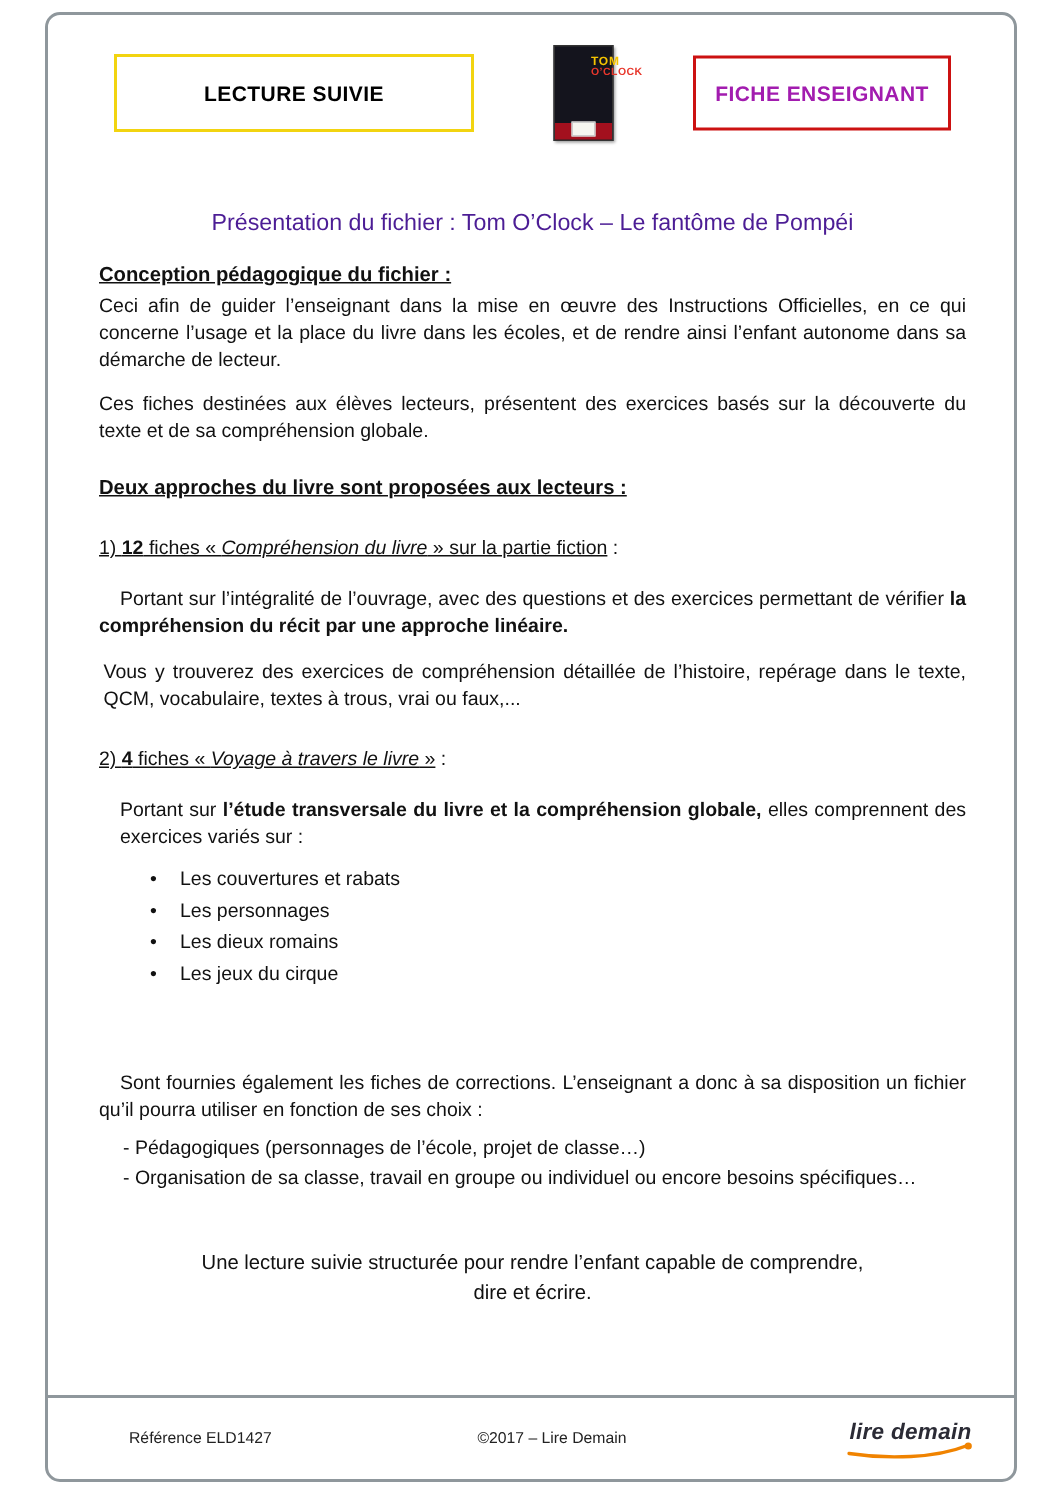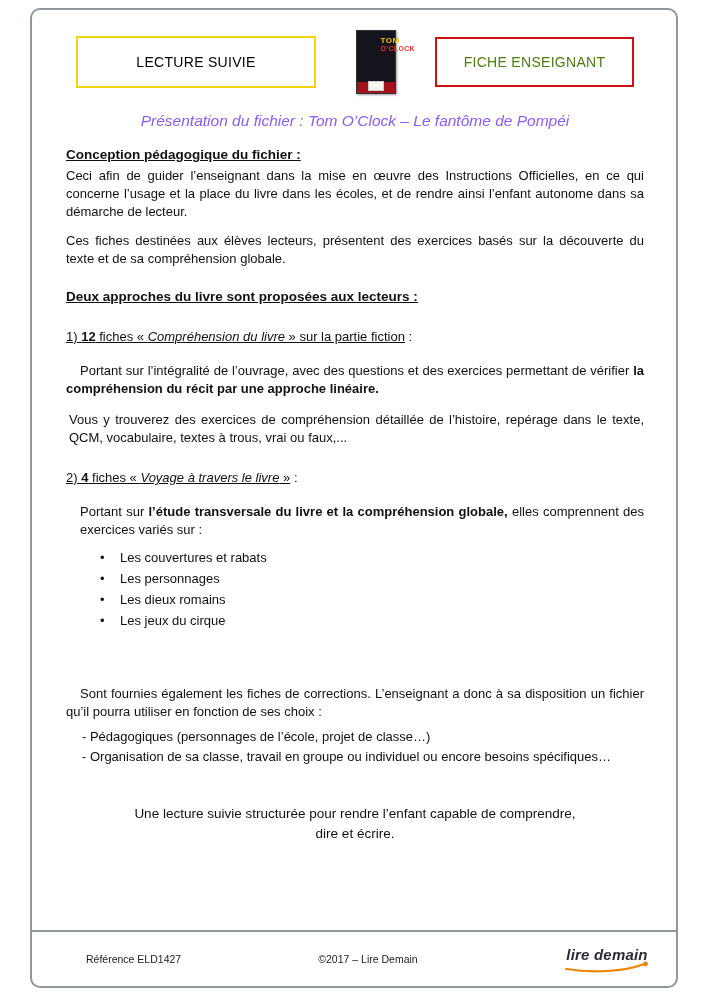--- a/index.html
+++ b/index.html
@@ -10,30 +10,30 @@
   }
   .page { position:relative; width:707px; height:1000px; background:#fff; }
   .frame {
     position:absolute; left:30px; top:8px; width:648px; height:980px;
     border:2px solid #8f979c; border-radius:10px; background:#fff;
   }
   .content { padding:20px 32px 0 34px; }
 
   
   .header { display:flex; align-items:center; justify-content:space-between; padding:0 10px; height:64px; }
-  .badge { display:flex; align-items:center; justify-content:center; font-weight:normal; font-size:14px; letter-spacing:.3px; background:#fff; }
+  .badge { display:flex; align-items:center; justify-content:center; font-weight:bold; font-size:14px; letter-spacing:.3px; background:#fff; }
   .badge-yellow { width:240px; height:52px; border:2px solid #f2d410; color:#000; }
-  .badge-red { width:199px; height:50px; border:2px solid #cc1111; color:#4d7c0f; }
+  .badge-red { width:172px; height:50px; border:2px solid #cc1111; color:#a21caf; }
   .book { position:relative; width:40px; height:64px; background:#14141d; border:1px solid #333; box-shadow:1px 1px 2px rgba(0,0,0,.4); text-align:center;padding-left:24px; }
   .book-t1 { display:block; margin-top:5px; color:#f5c400; font-size:8px; font-weight:bold; letter-spacing:.5px; }
   .book-t2 { display:block; color:#e8372c; font-size:7px; font-weight:bold; letter-spacing:.3px; }
   .book-band { position:absolute; left:0; bottom:0; width:100%; height:11px; background:#a3101e; }
   .book-white { position:absolute; left:50%; bottom:2px; transform:translateX(-50%); width:16px; height:10px; background:#f6f6f0; border:1px solid #ccc; }
 
-  .page-title { margin-top:18px; text-align:center; font-size:15.5px; color:#8b5cf6;font-style:italic; }
+  .page-title { margin-top:46px; text-align:center; font-size:15.5px; color:#4c1d95; }
 
   .section-heading { margin-top:17px; font-size:13.5px; font-weight:bold; text-decoration:underline; }
   .body-p { font-size:13px; line-height:18px; text-align:justify; }
   .p1 { margin-top:11px; }
   .p2 { margin-top:5px; }
   .approaches-heading { margin-top:21px; }
 
   .item-line { margin-top:24px; font-size:13px; line-height:18px; }
   .item-line .u { text-decoration:underline; }
   .item-line b { font-weight:bold; }

